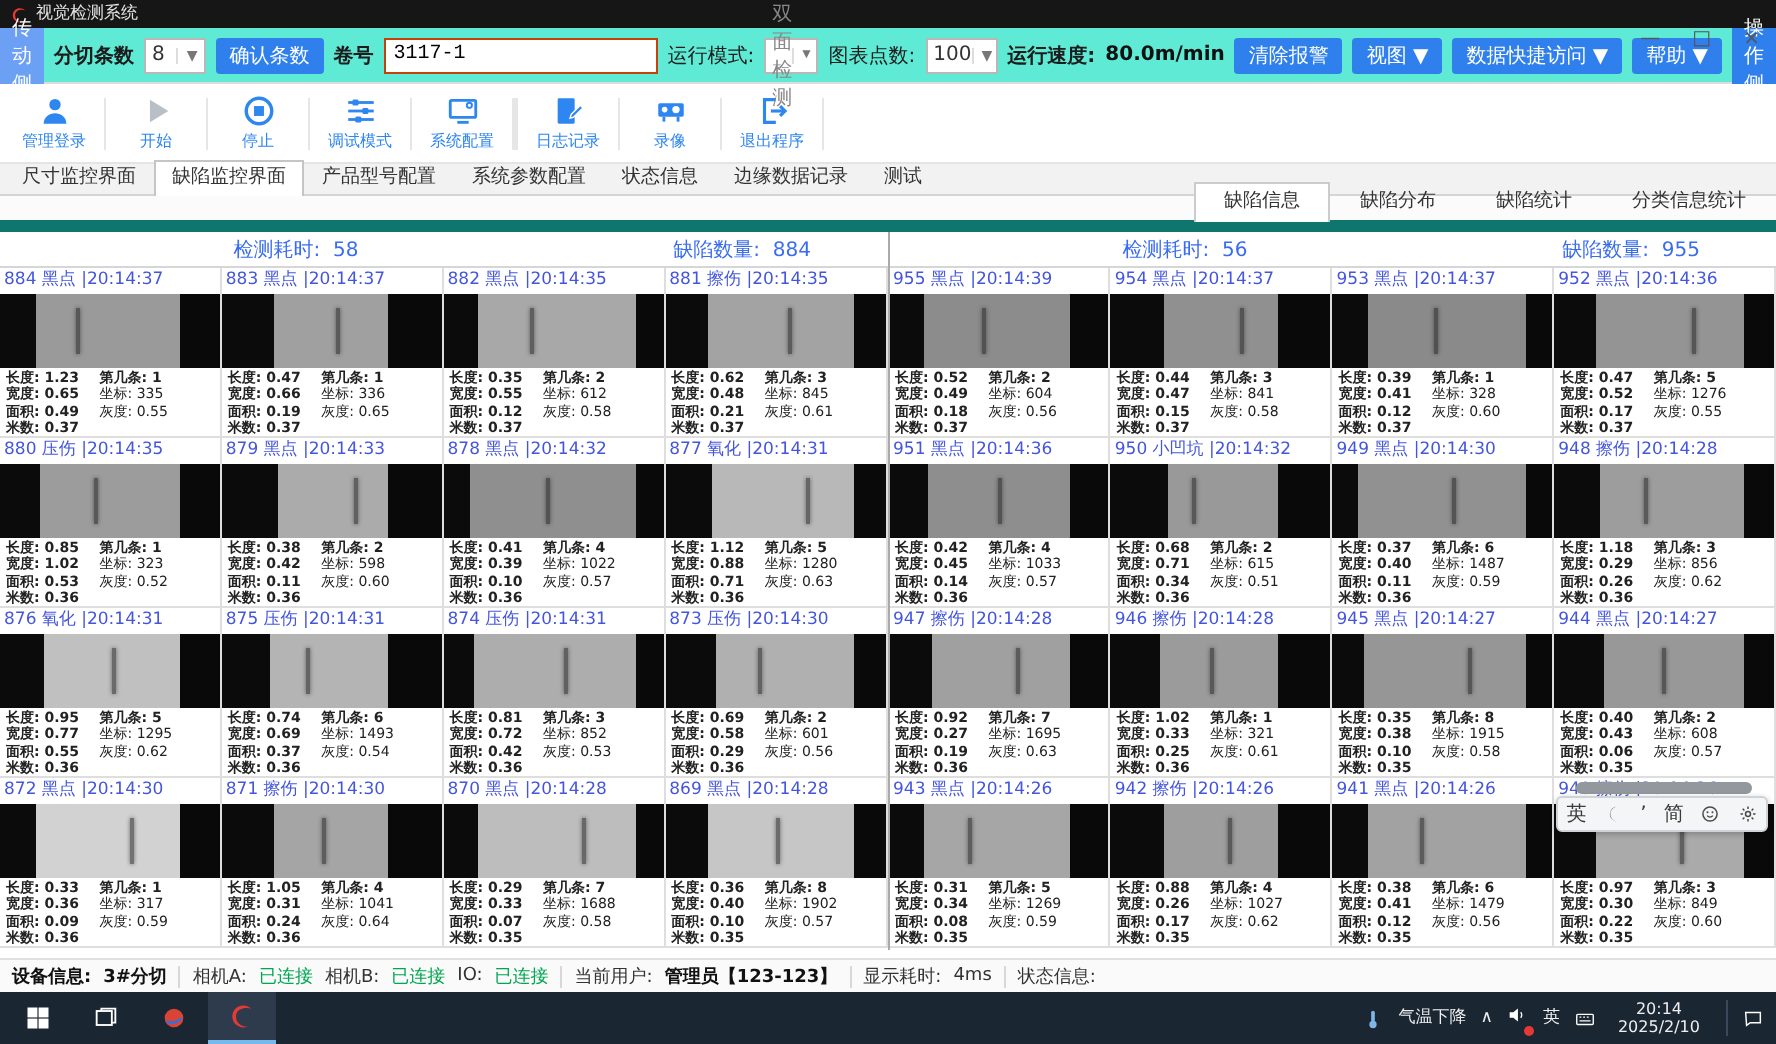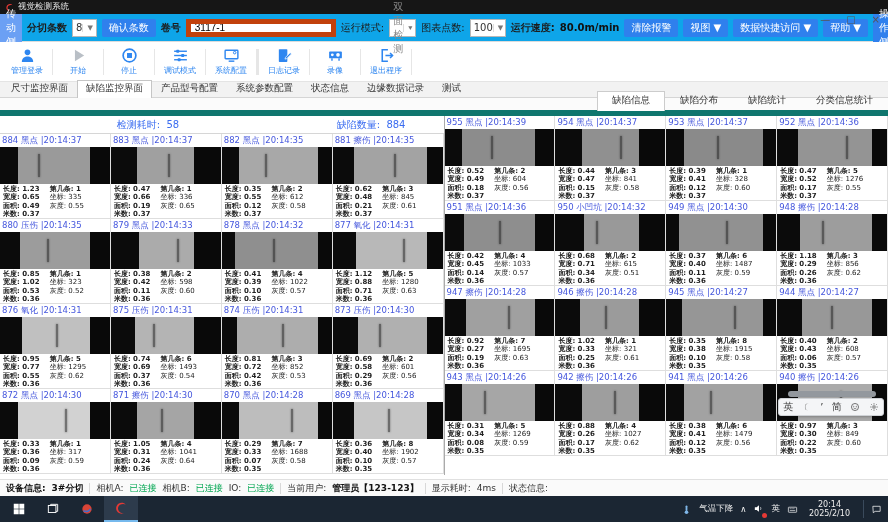--- a/index.html
+++ b/index.html
@@ -6,32 +6,32 @@
   html,body { width:888px; height:522px; overflow:hidden; }
   body { font-family:"DejaVu Sans","Liberation Sans",sans-serif; background:#fff; position:relative; font-size:10px; color:#222; }
 
   
   .titlebar { height:14px; background:#161616; display:flex; align-items:center; padding:0 5px; gap:4px; }
   .titlebar .apptitle { color:#e3e3e3; font-size:8.5px; }
   .winctrls { position:absolute; top:14px; right:8px; display:flex; gap:16px; color:#555; font-size:10px; z-index:6; }
   .winctrls span { cursor:default; line-height:12px; }
 
   
-  .toolbar { height:28px; background:#0ea5e9; border-bottom:1px solid #dcdcdc; display:flex; align-items:center; gap:5px; padding-right:0; position:relative; }
+  .toolbar { height:28px; background:#5eead4; border-bottom:1px solid #dcdcdc; display:flex; align-items:center; gap:5px; padding-right:0; position:relative; }
   .sidebtn { height:28px; display:flex; align-items:center; justify-content:center; color:#fff; font-size:10px; padding:0 6px; }
   .sidebtn.left { background:#6ba0f4; }
   .sidebtn.right { background:#2f80ed; margin-left:auto; }
   .tb-label { font-size:10px; color:#1c1c1c; font-weight:bold; white-space:nowrap; }
   .tb-label.plain { font-weight:normal; }
   .combo { background:#fff; border:1px solid #b8b8b8; height:18px; display:flex; align-items:center; font-size:10px; padding:0 3px; color:#333; }
   .combo .arrow { margin-left:auto; color:#777; font-size:7px; padding-left:4px; border-left:1px solid #ddd; }
   .combo.w-split { width:92px; }
   .combo.w-mode { width:62px; color:#888;font-family:Liberation Mono, monospace; }
   .combo.w-points { width:36px; }
-  .tb-input { width:166px; height:18px; border:5px solid #c2410c; background:#fff; font-size:10px; padding:0 4px; font-family:Liberation Sans, sans-serif; }
+  .tb-input { width:166px; height:18px; border:1px solid #c2410c; background:#fff; font-size:10px; padding:0 4px; font-family:Liberation Mono, monospace; }
   .bluebtn { background:#2f80ed; color:#fff; border:none; border-radius:2px; font-size:10px; height:18px; padding:0 7px; font-family:inherit; white-space:nowrap; }
   .speedval { font-weight:bold; color:#111; font-size:10px; }
 
   
   .iconbar { height:40px; background:#fff; border-bottom:1px solid #e4e4e4; display:flex; align-items:center; padding-left:2px; }
   .tool { width:50px; height:38px; display:flex; flex-direction:column; align-items:center; justify-content:center; gap:1px; cursor:default; }
   .tool svg { width:17px; height:17px; }
   .tool .tlabel { font-size:8px; color:#2e86f0; white-space:nowrap; }
   .tsep { width:1px; height:26px; background:#e6e6e6; }
 
@@ -539,20 +539,25 @@
             <div class="ci-r">
               <div class="fl">第几条: 8</div>
               <div class="fl">坐标: 1902</div>
               <div class="fl">灰度: 0.57</div>
             </div>
           </div>
         </div>
       </div>
     </div>
     <div class="panel">
+      <div class="panel-head">
+        <span class="ph-title"></span>
+        <span class="ph-mid">检测耗时: &nbsp;56</span>
+        <span class="ph-right">缺陷数量: &nbsp;955</span>
+      </div>
       <div class="grid">
         <div class="cell">
           <div class="cell-head">955 黑点 |20:14:39</div>
           <div class="cell-img" style="--tone:#8c8c8c;--l:16%;--r:18%">
             <i class="smudge" style="--d:42%"></i>
           </div>
           <div class="cell-info">
             <div class="ci-l">
               <div class="fl">长度: 0.52</div>
               <div class="fl">宽度: 0.49</div>

